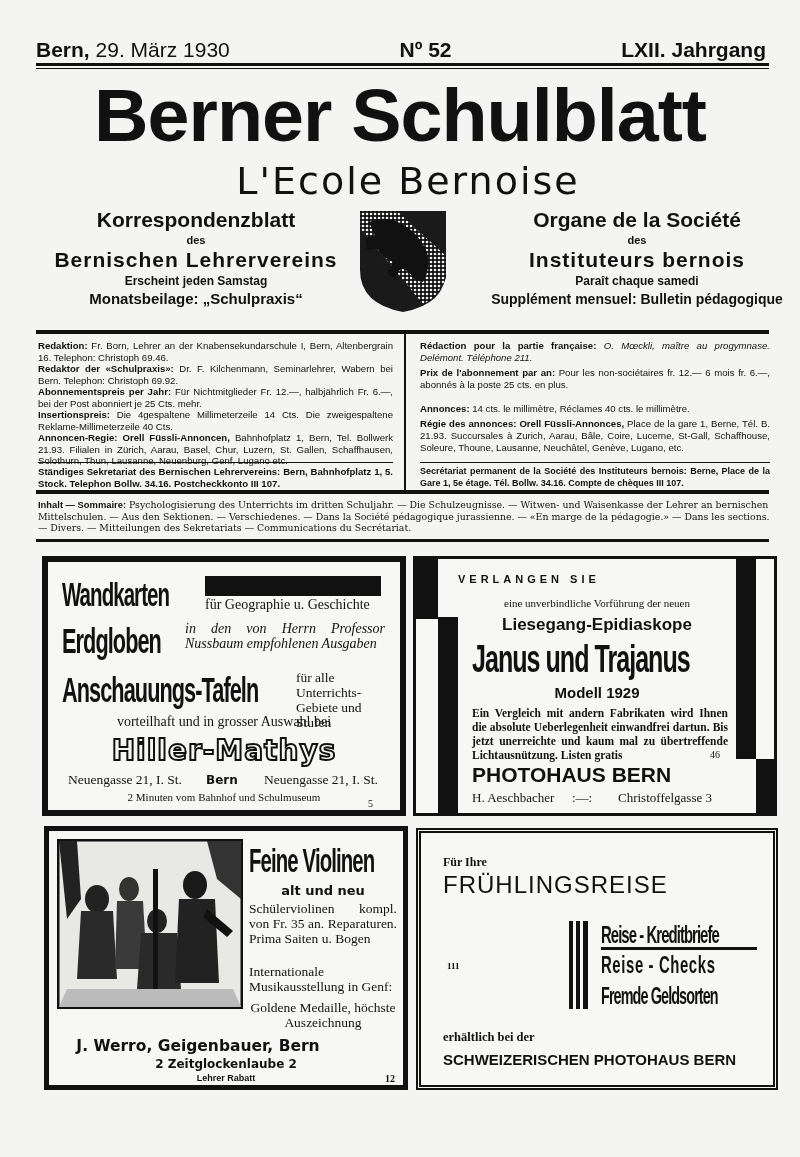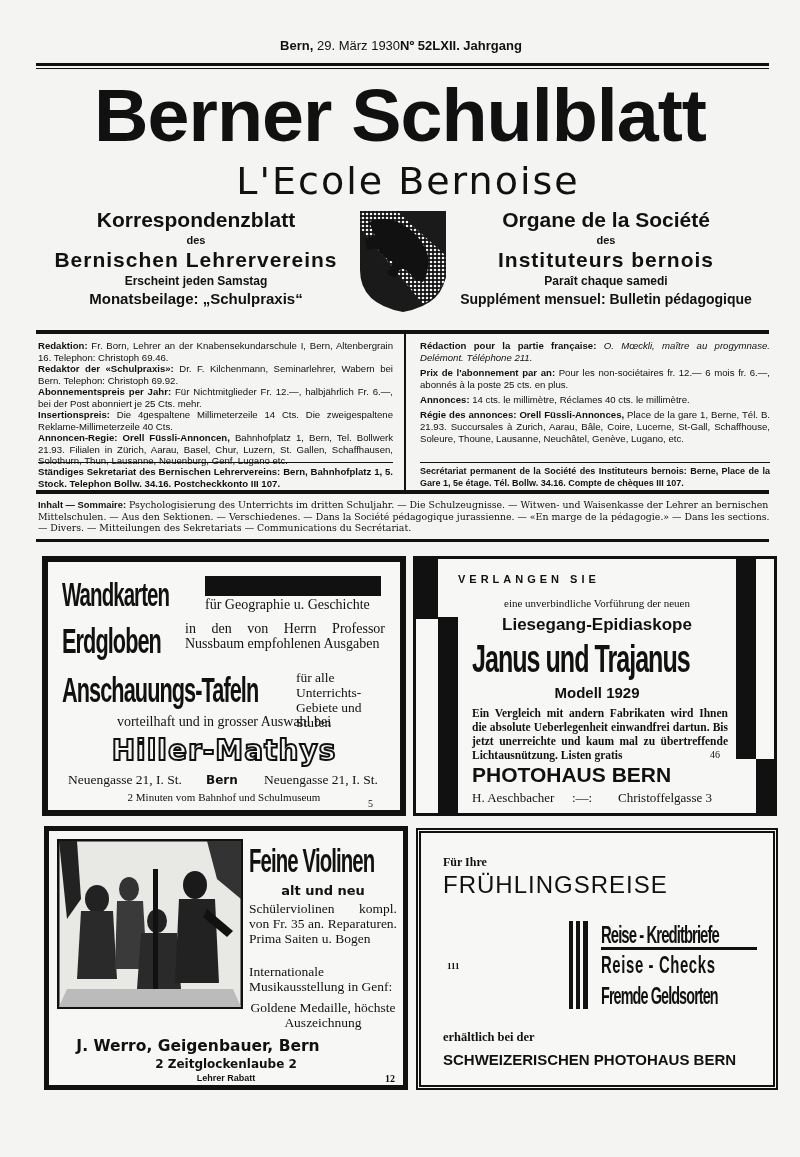--- a/index.html
+++ b/index.html
@@ -1,21 +1,21 @@
 <!DOCTYPE html>
 <html><head>
 <meta charset="utf-8">
 <style>
   html,body{margin:0;padding:0;}
   body{width:800px;height:1157px;background:#f4f4f2;position:relative;overflow:hidden;color:#111;font-family:"Liberation Serif",serif;}
   .abs{position:absolute;}
   .sans{font-family:"Liberation Sans",sans-serif;}
   .serif{font-family:"Liberation Serif",serif;}
   .rule{position:absolute;background:#111;}
-  .topline{top:38px;left:36px;right:34px;display:flex;justify-content:center;align-items:baseline;font-size:13px;font-weight:bold;font-family:"Liberation Sans",sans-serif;}
+  .topline{top:38px;left:36px;right:34px;display:flex;justify-content:space-between;align-items:baseline;font-size:21px;font-weight:bold;font-family:"Liberation Sans",sans-serif;}
   .title{top:76px;left:0;width:800px;text-align:center;font-family:"Liberation Sans",sans-serif;font-weight:bold;font-size:74px;letter-spacing:-1px;line-height:80px;transform:scaleX(1.02);}
   .subtitle{top:160px;left:8px;width:800px;text-align:center;font-family:"DejaVu Sans",sans-serif;font-weight:normal;font-size:38px;line-height:42px;letter-spacing:2px;}
   .mast-col{top:207px;width:320px;text-align:center;font-family:"Liberation Sans",sans-serif;font-weight:bold;}
   .mast-col .big{font-size:21px;line-height:26px;}
   .mast-col .des{font-size:11px;line-height:14px;}
   .mast-col .big2{font-size:21px;line-height:26px;letter-spacing:1px;}
   .mast-col .small{font-size:12px;line-height:16px;}
   .mast-col .med{font-size:15px;line-height:20px;}
   .shield{left:357px;top:208px;width:92px;height:106px;}
   .info{font-family:"Liberation Sans",sans-serif;font-size:9.6px;line-height:11.5px;text-align:justify;}
@@ -54,21 +54,21 @@
     <pattern id="dots" width="4" height="4" patternUnits="userSpaceOnUse">
       <rect width="4" height="4" fill="#111"></rect>
       <circle cx="2" cy="2" r="1.3" fill="#f4f4f2"></circle>
     </pattern>
   </defs>
   <path d="M3 3 H89 V62 Q89 96 46 104 Q3 96 3 62 Z" fill="#1a1a1a"></path>
   <path d="M3 3 L40 3 L89 48 L89 70 Q80 90 66 96 L3 20 Z" fill="url(#dots)"></path>
   <path d="M12 14 Q30 6 48 18 Q62 26 70 44 Q74 60 66 74 L58 72 Q52 62 44 60 L38 70 L30 66 L36 54 Q26 50 20 40 L10 42 L8 30 L18 28 Z" fill="#111"></path>
 </svg>
 
-<div class="abs mast-col" style="left:446px;">
+<div class="abs mast-col" style="left:446px;padding-left:31px;">
   <div class="big">Organe de la Société</div>
   <div class="des">des</div>
   <div class="big2">Instituteurs bernois</div>
   <div class="small">Paraît chaque samedi</div>
   <div class="med" style="font-size:14px;">Supplément mensuel: Bulletin pédagogique</div>
 </div>
 
 <div class="rule" style="top:330px;left:36px;width:733px;height:4px;"></div>
 
 <div class="abs info" style="top:340px;left:38px;width:355px;">
@@ -78,41 +78,41 @@
   <p><b>Insertionspreis:</b> <span>Die 4gespaltene Millimeterzeile 14 Cts. Die zweigespaltene Reklame-Millimeterzeile 40 Cts.</span></p>
   <p><b>Annoncen-Regie: Orell Füssli-Annoncen,</b> <span>Bahnhofplatz 1, Bern, Tel. Bollwerk 21.93. Filialen in Zürich, Aarau, Basel, Chur, Luzern, St. Gallen, Schaffhausen, Solothurn, Thun, Lausanne, Neuenburg, Genf, Lugano etc.</span></p>
 </div>
 <div class="rule" style="top:462px;left:38px;width:355px;height:1px;"></div>
 <div class="abs info" style="top:466px;left:38px;width:355px;font-weight:bold;">Ständiges Sekretariat des Bernischen Lehrervereins: Bern, Bahnhofplatz 1, 5. Stock. Telephon Bollw. 34.16. Postcheckkonto III 107.</div>
 
 <div class="rule" style="top:334px;left:404px;width:2px;height:156px;"></div>
 
 <div class="abs info" style="top:340px;left:420px;width:350px;line-height:12px;">
   <p style="margin-bottom:3px"><b>Rédaction pour la partie française:</b> <i>O. Mœckli, maître au progymnase. Delémont. Téléphone 211.</i></p>
-  <p style="margin-bottom:3px"><b>Prix de l'abonnement par an:</b> <span>Pour les non-sociétaires fr. 12.— 6 mois fr. 6.—, abonnés à la poste 25 cts. en plus.</span></p>
+  <p style="margin-bottom:12px"><b>Prix de l'abonnement par an:</b> <span>Pour les non-sociétaires fr. 12.— 6 mois fr. 6.—, abonnés à la poste 25 cts. en plus.</span></p>
   <p style="margin-bottom:3px"><b>Annonces:</b> <span>14 cts. le millimètre, Réclames 40 cts. le millimètre.</span></p>
   <p><b>Régie des annonces: Orell Füssli-Annonces,</b> <span>Place de la gare 1, Berne, Tél. B. 21.93. Succursales à Zurich, Aarau, Bâle, Coire, Lucerne, St-Gall, Schaffhouse, Soleure, Thoune, Lausanne, Neuchâtel, Genève, Lugano, etc.</span></p>
 </div>
 <div class="rule" style="top:462px;left:420px;width:350px;height:1px;"></div>
 <div class="abs info" style="top:466px;left:420px;width:350px;font-weight:bold;font-size:9px;">Secrétariat permanent de la Société des Instituteurs bernois: Berne, Place de la Gare 1, 5e étage. Tél. Bollw. 34.16. Compte de chèques III 107.</div>
 
 <div class="rule" style="top:490px;left:36px;width:733px;height:4px;"></div>
 
 <div class="abs contents">
   <b class="sans" style="font-weight:900;">Inhalt — Sommaire:</b>
   <span>Psychologisierung des Unterrichts im dritten Schuljahr. — Die Schulzeugnisse. — Witwen- und Waisenkasse der Lehrer an bernischen Mittelschulen. — Aus den Sektionen. — Verschiedenes. — Dans la Société pédagogique jurassienne. — «En marge de la pédagogie.» — Dans les sections. — Divers. — Mitteilungen des Sekretariats — Communications du Secrétariat.</span>
 </div>
 <div class="rule" style="top:539px;left:36px;width:733px;height:3px;"></div>
 
 <div class="ad" style="left:42px;top:556px;width:364px;height:260px;">
   <div class="blk" style="left:157px;top:14px;width:176px;height:20px;"></div>
   <div class="abs" style="left:14px;top:14px;"><span class="gothic" style="font-size:33px;transform:scaleX(0.62);">Wandkarten</span></div>
   <div class="abs serif" style="left:157px;top:35px;font-size:14px;">für Geographie u. Geschichte</div>
   <div class="abs" style="left:14px;top:59px;"><span class="gothic" style="font-size:35px;transform:scaleX(0.62);">Erdgloben</span></div>
-  <div class="abs serif" style="left:137px;top:59px;width:200px;font-size:14px;line-height:15px;text-align:justify;">in den von Herrn Professor Nussbaum empfohlenen Ausgaben</div>
+  <div class="abs serif" style="left:137px;top:59px;width:200px;font-size:14px;line-height:15px;text-align:justify;font-style:italic;">in den von Herrn Professor Nussbaum empfohlenen Ausgaben</div>
   <div class="abs" style="left:14px;top:108px;"><span class="gothic" style="font-size:35px;transform:scaleX(0.62);">Anschauungs-Tafeln</span></div>
   <div class="abs serif" style="left:248px;top:108px;width:92px;font-size:13.5px;line-height:15px;">für alle Unterrichts-Gebiete und Stufen</div>
   <div class="abs serif" style="left:0;top:152px;width:352px;text-align:center;font-size:14px;">vorteilhaft und in grosser Auswahl bei</div>
   <div class="abs outline" style="left:0;top:172px;width:352px;text-align:center;font-size:28px;">Hiller-Mathys</div>
   <div class="abs serif" style="left:20px;top:210px;font-size:13.5px;">Neuengasse 21, I. St.</div>
   <div class="abs" style="left:158px;top:211px;font-family:'DejaVu Sans',sans-serif;font-weight:bold;font-size:12px;">Bern</div>
   <div class="abs serif" style="left:216px;top:210px;font-size:13.5px;">Neuengasse 21, I. St.</div>
   <div class="abs serif" style="left:0;top:229px;width:352px;text-align:center;font-size:11px;">2 Minuten vom Bahnhof und Schulmuseum</div>
   <div class="abs serif" style="left:320px;top:236px;font-size:10px;">5</div>
 </div>

